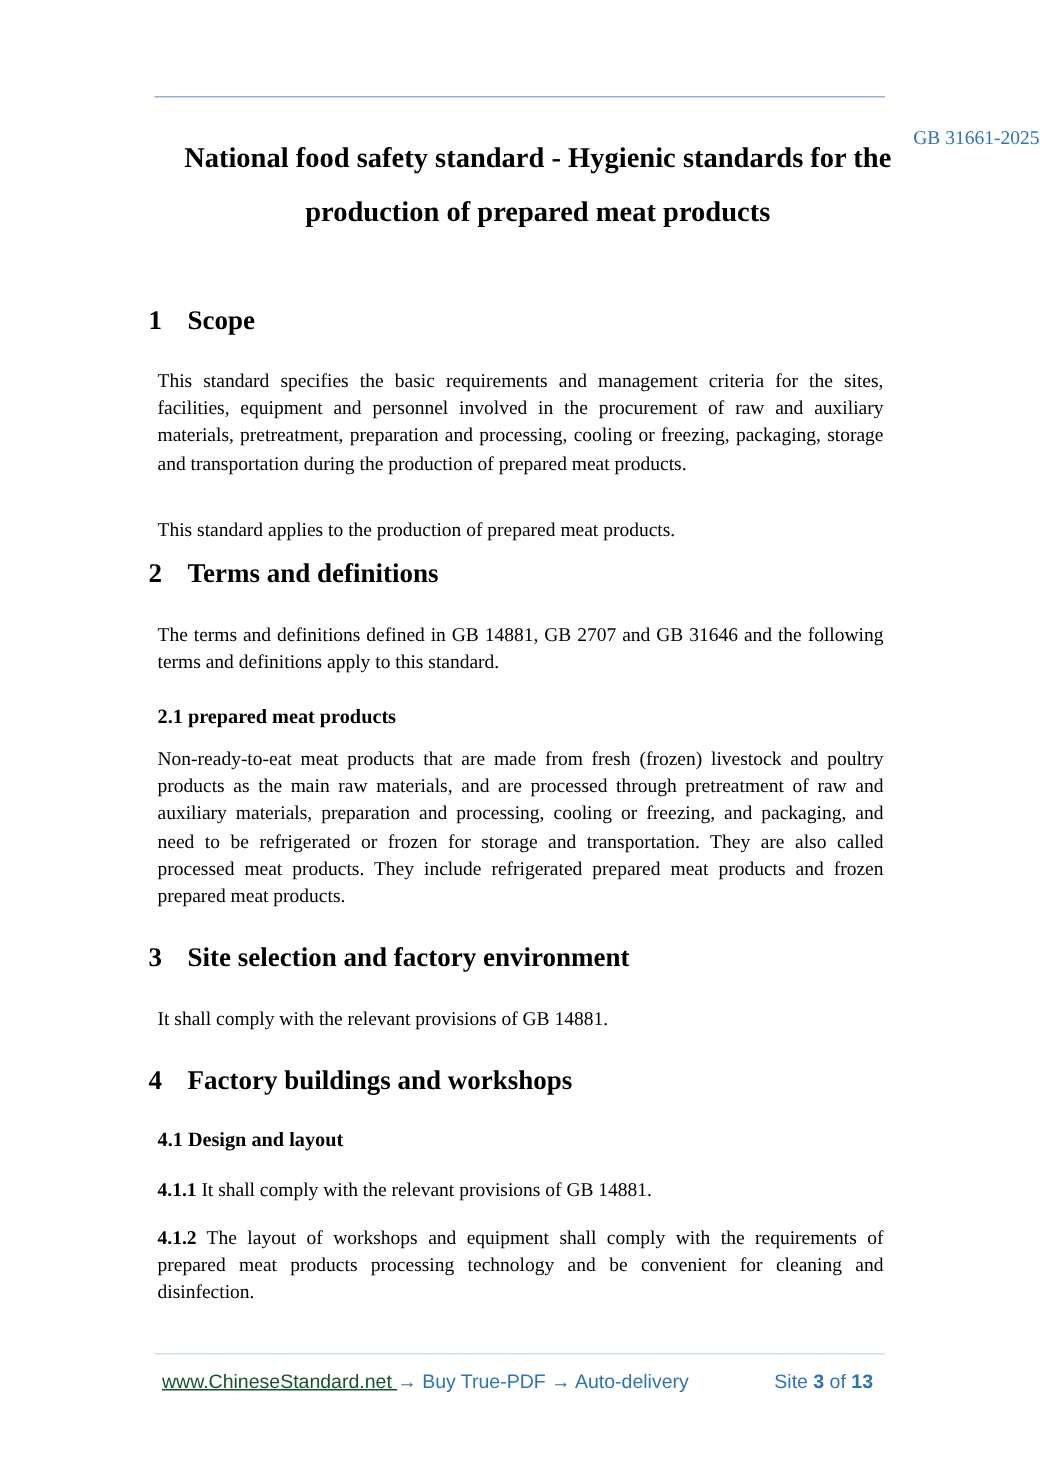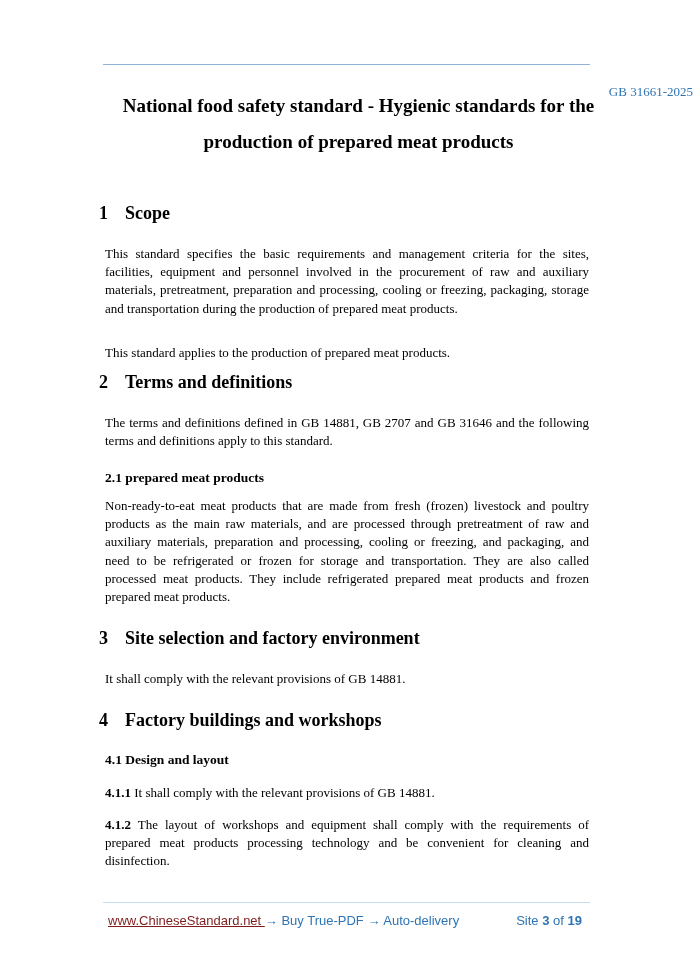--- a/index.html
+++ b/index.html
@@ -16,21 +16,21 @@
   .h1 { position:absolute; left:99px; font-weight:bold; font-size:18px; }
   .h1 .num { display:inline-block; width:26px; }
   .h2 { position:absolute; left:105px; font-weight:bold; font-size:13.5px; }
   .p { position:absolute; left:105px; width:484px; font-size:13px; line-height:18.2px;
        text-align:justify; }
   .p b { font-weight:bold; }
   .footer-rule { position:absolute; top:902px; left:103px; width:487px; height:0;
                  border-top:1px solid #c9dff0; }
   .footer { position:absolute; top:913px; left:108px; width:480px;
             font-family:"Liberation Sans", "DejaVu Sans", sans-serif; font-size:13px; color:#2e74b5; }
-  .footer a { color:#7f1d1d; text-decoration:underline; }
+  .footer a { color:#14532d; text-decoration:underline; }
   .footer .page { position:absolute; right:6px; top:0; }
   .footer .page b { font-weight:bold; }
 </style>
 </head>
 <body>
 
 <div class="header-text">GB 31661-2025</div>
 <div class="header-rule"></div>
 
 <div class="title t1">National food safety standard - Hygienic standards for the</div>
@@ -57,14 +57,14 @@
 <div class="h1" style="top:710px;">
   <span class="num">4</span><span>Factory buildings and workshops</span>
 </div>
 <div class="h2" style="top:752px;">4.1 Design and layout</div>
 <div class="p" style="top:784px;"><b>4.1.1</b><span> It shall comply with the relevant provisions of GB 14881.</span></div>
 <div class="p" style="top:816px;"><b>4.1.2</b><span> The layout of workshops and equipment shall comply with the requirements of prepared meat products processing technology and be convenient for cleaning and disinfection.</span></div>
 
 <div class="footer-rule"></div>
 <div class="footer">
   <a>www.ChineseStandard.net </a><span>→</span><span> Buy True-PDF </span><span>→</span><span> Auto-delivery</span>
-  <span class="page"><span>Site </span><b>3</b><span> of </span><b>19</b></span>
+  <span class="page"><span>Site </span><b>3</b><span> of </span><b>13</b></span>
 </div>
 
 </body></html>

